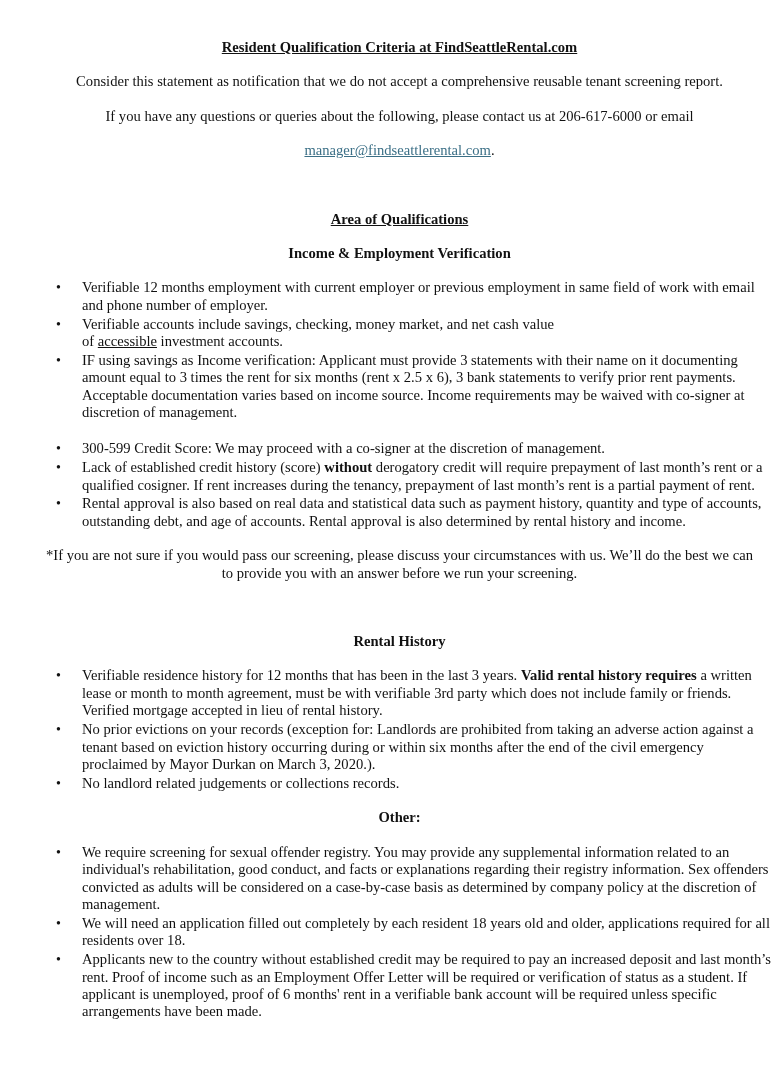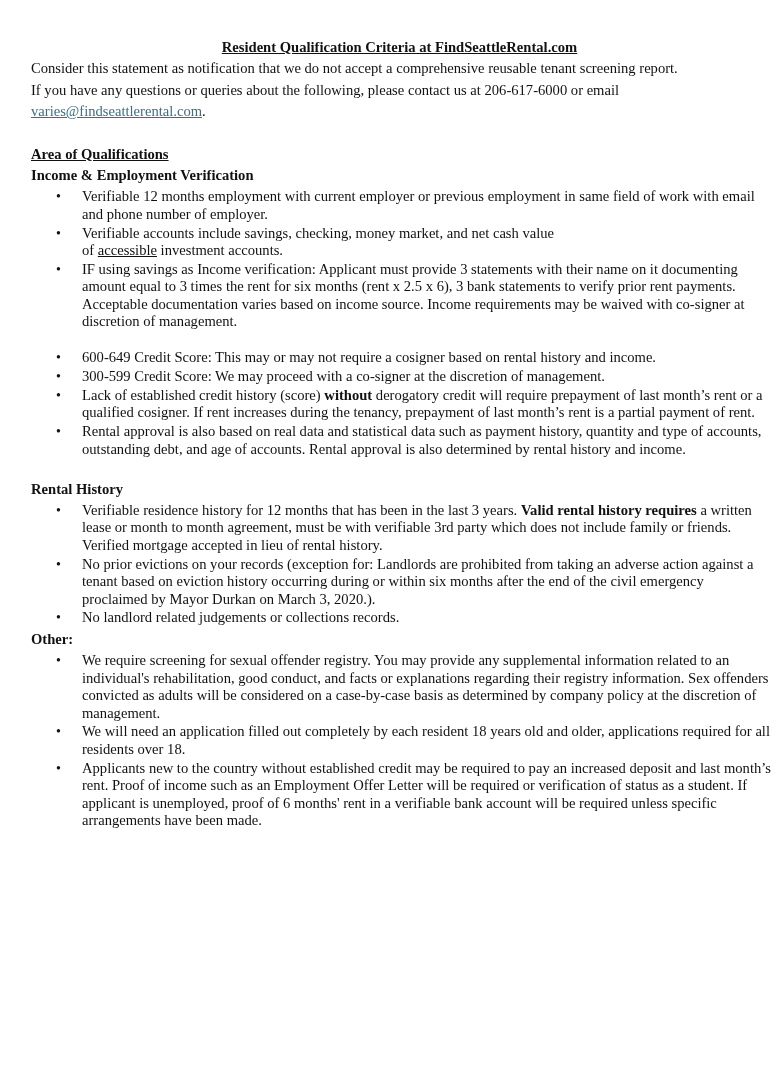--- a/index.html
+++ b/index.html
@@ -3,61 +3,61 @@
 <meta charset="utf-8">
 <style>
   html, body { margin: 0; padding: 0; background: #ffffff; }
   body {
     width: 777px; height: 1080px; overflow: hidden;
     font-family: "Liberation Serif", "DejaVu Serif", serif;
     font-size: 14.6px; line-height: 17.4px; color: #111111;
   }
   .page { position: absolute; left: 27px; top: 39px; width: 745px; }
   .title { text-align: center; font-weight: bold; text-decoration: underline; margin: 0; }
-  p { margin: 4px; }
+  p { margin: 17px; text-align: center; }
   a.link { color: #3b6f86; text-decoration: underline; }
   .gap { height: 17px; }
   .h-underline { font-weight: bold; text-decoration: underline; }
   .h { font-weight: bold; }
   ul { margin: 0; padding: 0 0 0 55px; list-style: none; }
   li { position: relative; margin: 0 0 1.5px 0; }
   li::before {
     content: "\2022"; position: absolute; left: -26px; top: 0; font-size: 14px;
   }
   .b { font-weight: bold; }
   .u { text-decoration: underline; }
 </style>
 </head>
 <body>
 
 <div class="page">
   <p class="title">Resident Qualification Criteria at FindSeattleRental.com</p>
   <p>Consider this statement as notification that we do not accept a comprehensive reusable tenant screening report.</p>
   <p>If you have any questions or queries about the following, please contact us at 206-617-6000 or email</p>
-  <p><a class="link" href="#">varies@findseattlerental.com</a><span>.</span></p>
+  <p><a class="link" href="#">manager@findseattlerental.com</a><span>.</span></p>
   <div class="gap"></div>
   <p class="h-underline">Area of Qualifications</p>
 
   <div>
     <p class="h">Income &amp; Employment Verification</p>
     <ul>
         <li><span>Verifiable 12 months employment with current employer or previous employment in same field of work with email and phone number of employer.</span></li>
         <li><span>Verifiable accounts include savings, checking, money market, and net cash value</span><br><span>of </span><span class="u">accessible</span><span> investment accounts.</span></li>
         <li><span>IF using savings as Income verification: Applicant must provide 3 statements with their name on it documenting amount equal to 3 times the rent for six months (rent x 2.5 x 6), 3 bank statements to verify prior rent payments. Acceptable documentation varies based on income source. Income requirements may be waived with co-signer at discretion of management.</span></li>
       </ul>
   </div>
   <div class="gap"></div>
 
   <div>
     <ul>
-        <li><span>600-649 Credit Score: This may or may not require a cosigner based on rental history and income.</span></li>
         <li><span>300-599 Credit Score: We may proceed with a co-signer at the discretion of management.</span></li>
         <li><span>Lack of established credit history (score) </span><span class="b">without</span><span> derogatory credit will require prepayment of last month’s rent or a qualified cosigner. If rent increases during the tenancy, prepayment of last month’s rent is a partial payment of rent.</span></li>
         <li><span>Rental approval is also based on real data and statistical data such as payment history, quantity and type of accounts, outstanding debt, and age of accounts. Rental approval is also determined by rental history and income.</span></li>
       </ul>
+    <p>*If you are not sure if you would pass our screening, please discuss your circumstances with us. We’ll do the best we can to provide you with an answer before we run your screening.</p>
   </div>
   <div class="gap"></div>
 
   <div>
     <p class="h">Rental History</p>
     <ul>
         <li><span>Verifiable residence history for 12 months that has been in the last 3 years. </span><span class="b">Valid rental history requires</span><span> a written lease or month to month agreement, must be with verifiable 3rd party which does not include family or friends. Verified mortgage accepted in lieu of rental history.</span></li>
         <li><span>No prior evictions on your records (exception for: Landlords are prohibited from taking an adverse action against a tenant based on eviction history occurring during or within six months after the end of the civil emergency proclaimed by Mayor Durkan on March 3, 2020.).</span></li>
         <li><span>No landlord related judgements or collections records.</span></li>
       </ul>

